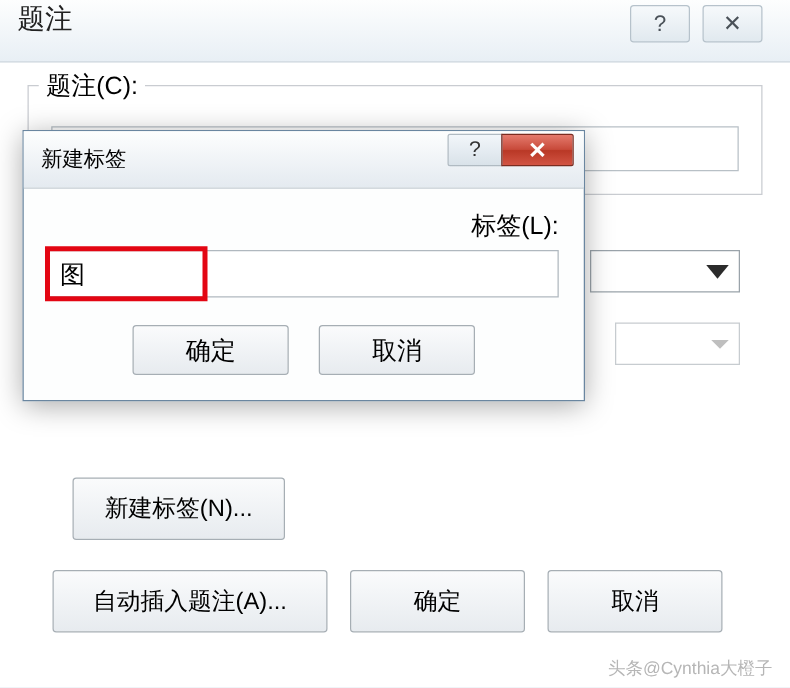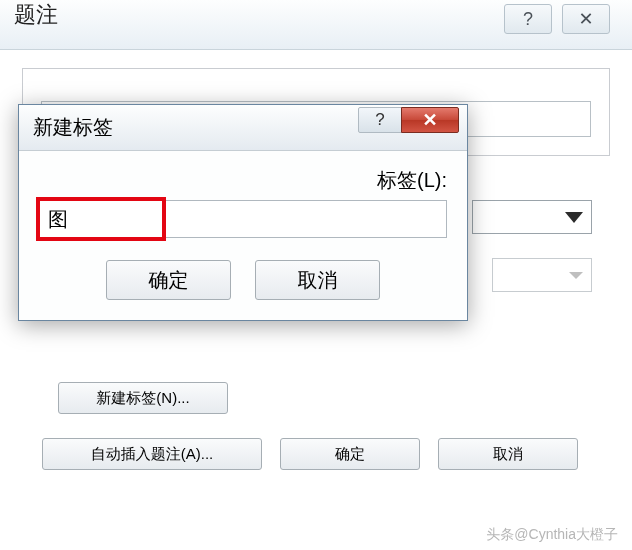--- a/index.html
+++ b/index.html
@@ -81,26 +81,26 @@
       border-right: 9px solid transparent;
       border-top: 11px solid #2b2b2b;
     }
     .tri-small {
       width: 0; height: 0;
       border-left: 7px solid transparent;
       border-right: 7px solid transparent;
       border-top: 7px solid #8b8b8b;
     }
     .btn {
-      height: 32px;
+      height: 50px;
       padding: 0 14px;
       background: linear-gradient(#fafbfc,#e7ebef);
       border: 1px solid #a6aeb4;
       border-radius: 3px;
-      font-size: 15px;
+      font-size: 19px;
       display: flex; align-items: center; justify-content: center;
       cursor: default;
       white-space: nowrap;
     }
     .btn-row-1 { display:flex; gap:18px; margin: 24px 0 0 36px; }
     .btn-row-1 .btn { width: 170px; }
     .btn-row-2 { display:flex; gap:18px; margin: 24px 0 0 20px; align-items: flex-end; }
     .btn-row-2 .btn { flex: 0 0 auto; }
     .btn-row-2 .btn.wide { width: 220px; }
     .btn-row-2 .btn.std { width: 140px; }
@@ -113,21 +113,21 @@
       box-shadow: 0 4px 22px rgba(0,0,0,0.35);
     }
     .inner-titlebar {
       height: 46px;
       background: linear-gradient(#fdfefe,#e4eaf0);
       border-bottom: 1px solid #c5cdd3;
       display: flex; align-items: center;
       padding-left: 14px;
       position: relative;
     }
-    .inner-title { font-size: 20px; }
+    .inner-title { font-size: 17px; }
     .inner-titlebar-buttons {
       position: absolute;
       right: 8px; top: 2px;
       display: flex;
     }
     .inner-help-btn {
       width: 44px; height: 26px;
       background: linear-gradient(#f2f6fa,#d9e2e9);
       border: 1px solid #b0bac2;
       border-top-left-radius: 2px; border-bottom-left-radius: 2px;
@@ -177,20 +177,21 @@
       <div class="title-btn">
           <span>?</span>
         </div>
       <div class="title-btn">
           <span>✕</span>
         </div>
     </div>
   </div>
   <div class="main-body">
     <div class="group-box">
+      <div class="legend">题注(C):</div>
       <input class="text-input" value="" style="">
     </div>
 
     <div class="dropdown dd1">
       <div class="tri-down"></div>
     </div>
     <div class="dropdown dd2">
       <div class="tri-small"></div>
     </div>
 

